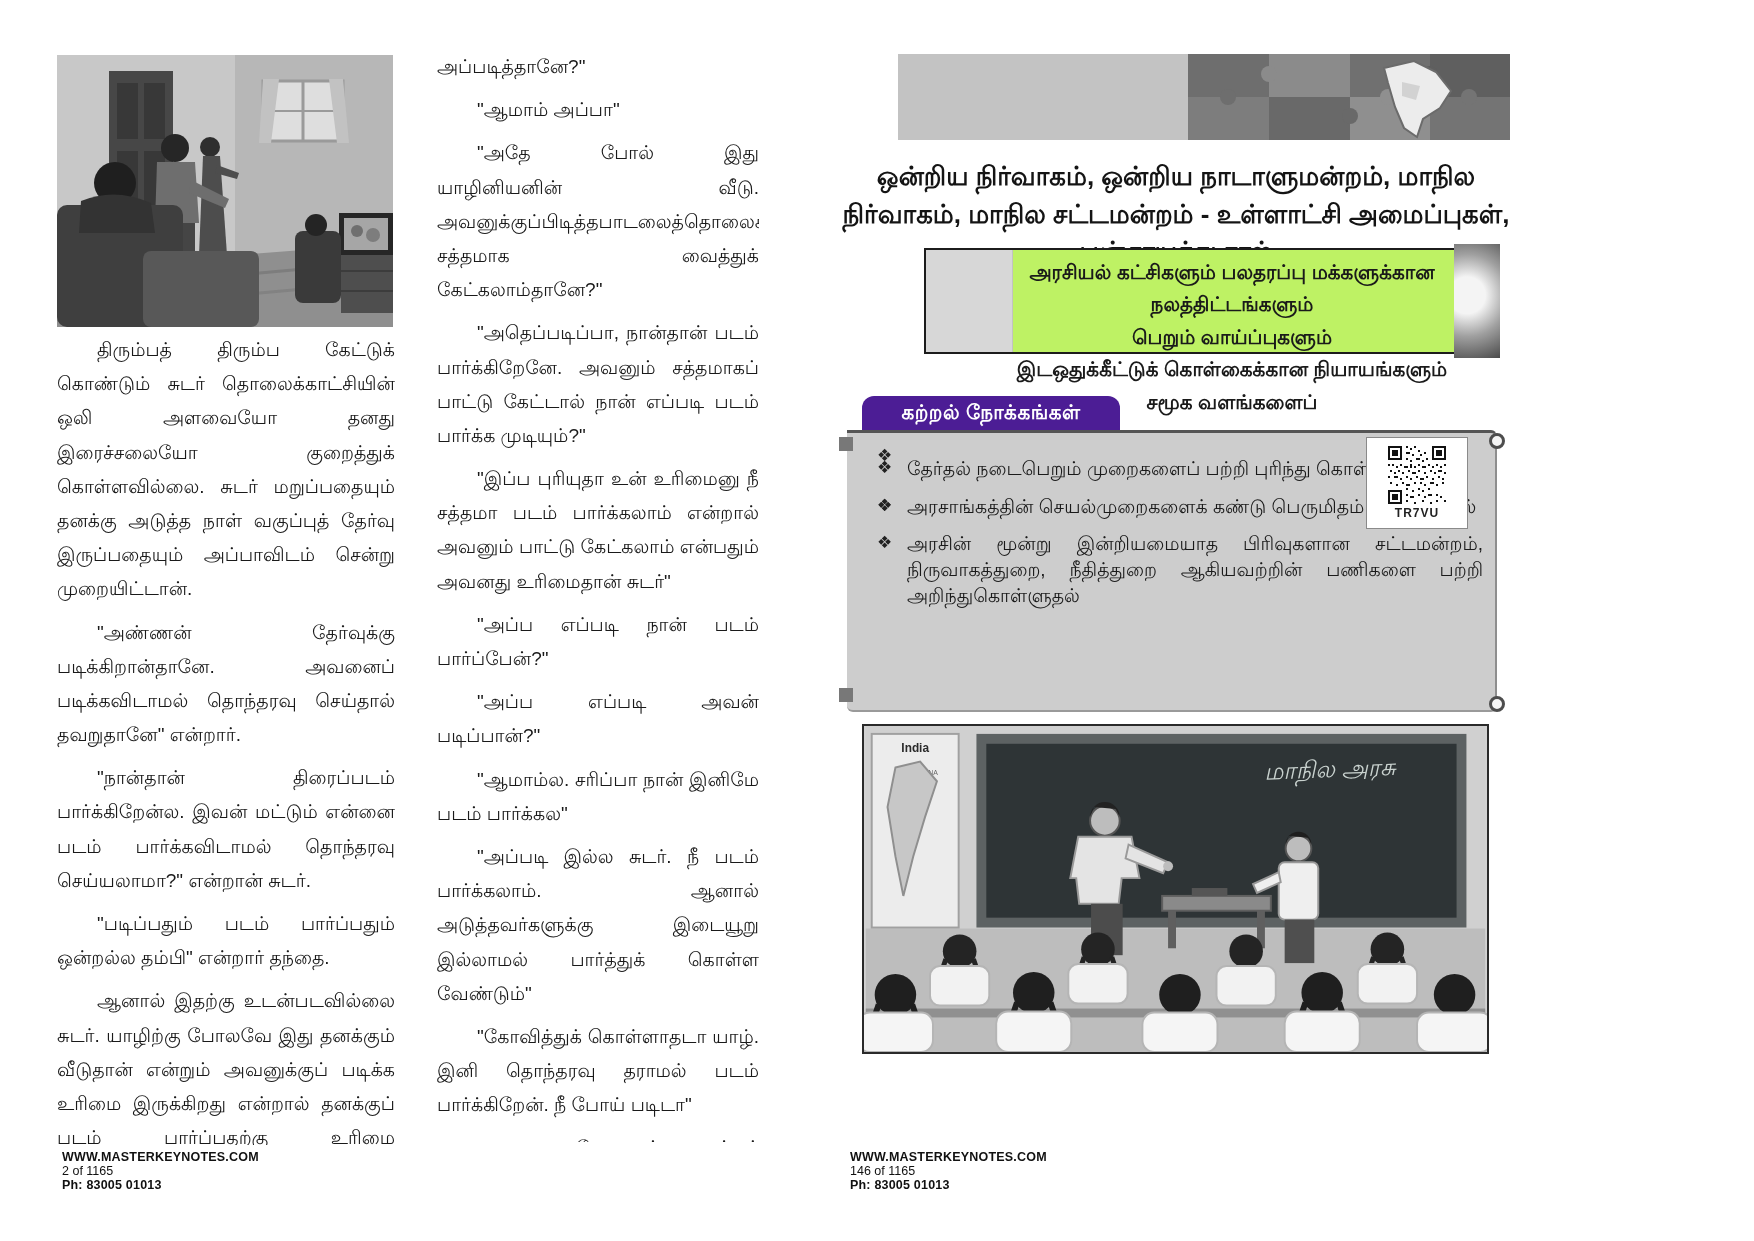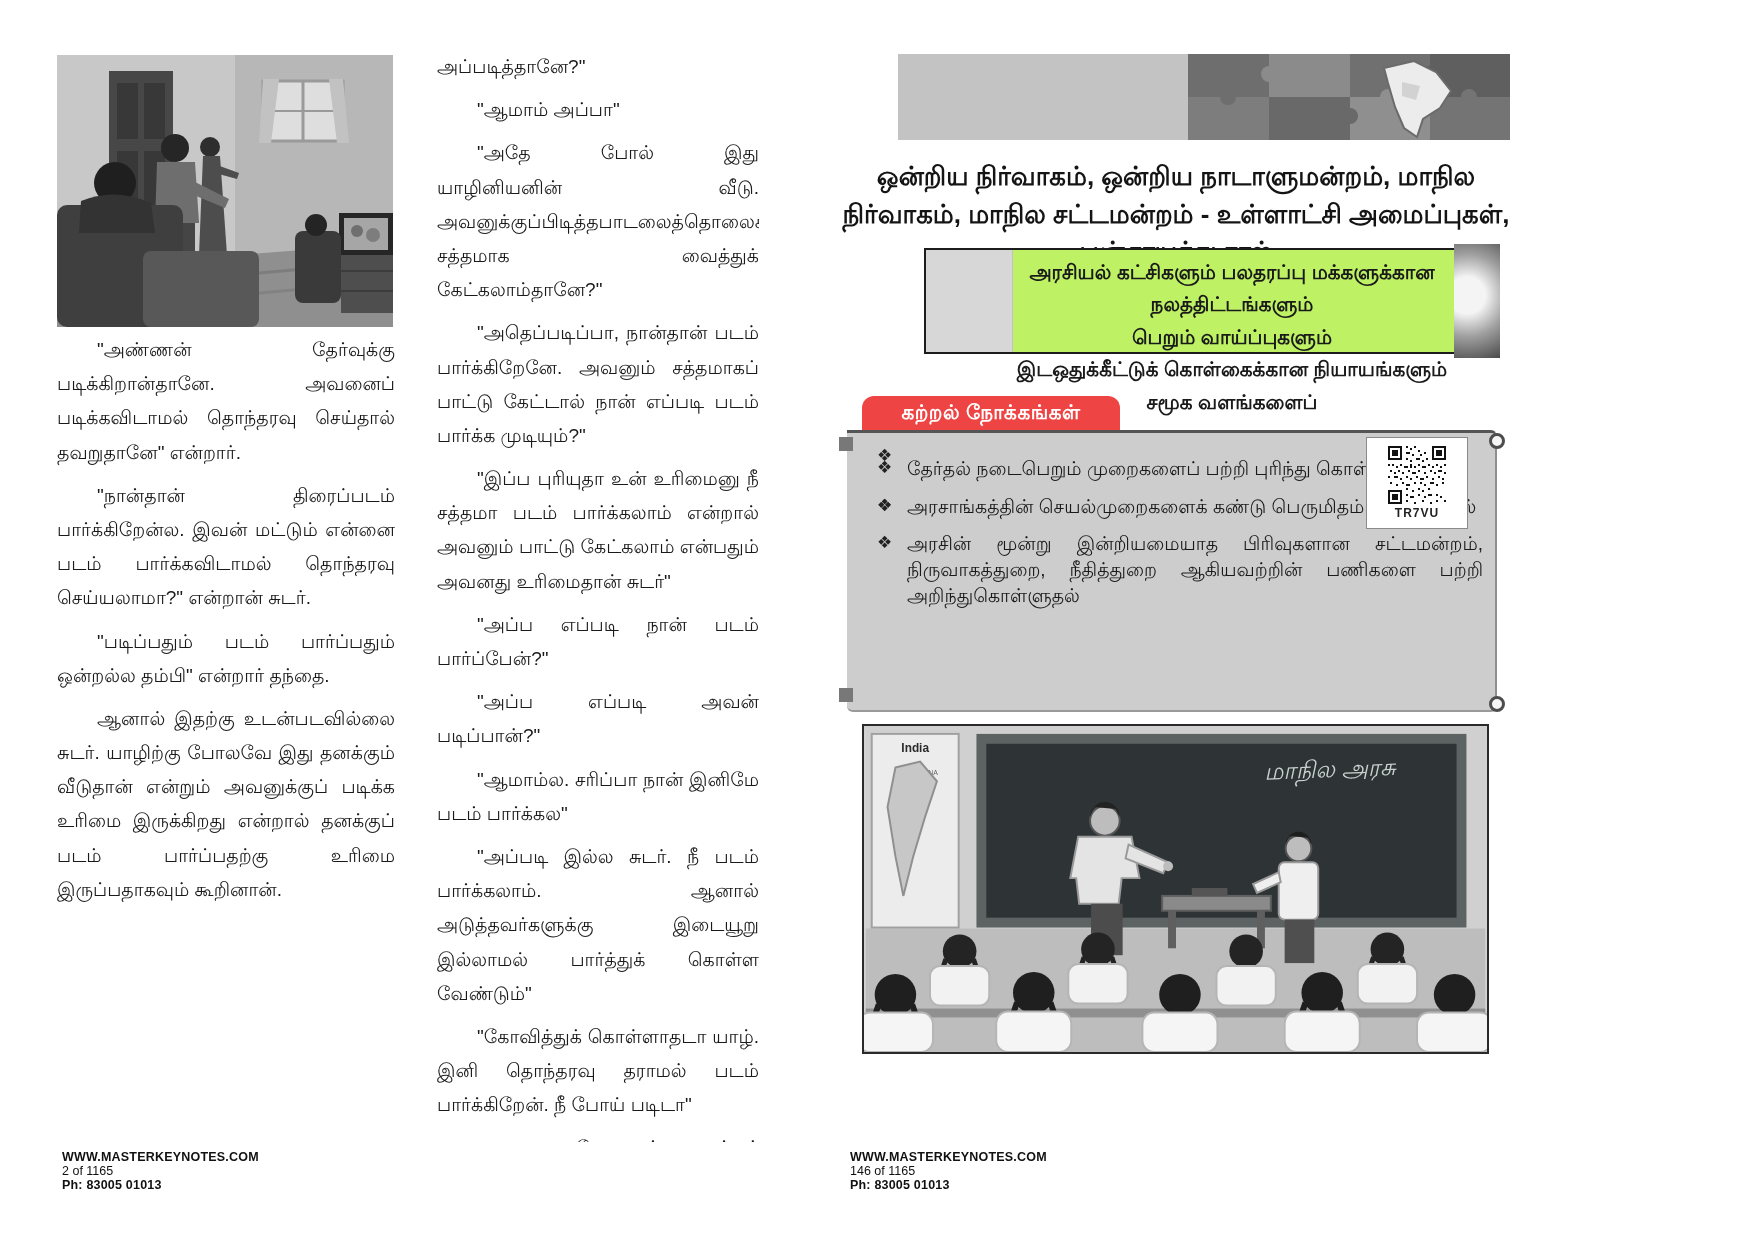--- a/index.html
+++ b/index.html
@@ -25,21 +25,21 @@
   .rp-title{position:absolute;left:840px;top:158px;width:672px;text-align:center;
             font-weight:bold;font-size:26px;line-height:1.45;color:#141414;}
   .subbox{position:absolute;left:924px;top:248px;width:576px;height:106px;
           background:#bef264;border:2px solid #1c1c1c;box-sizing:border-box;}
   .subbox .leftblock{position:absolute;left:0;top:0;width:86px;height:100%;
           background:#d7d7d7;border-right:1px solid #c2c2c2;}
   .subbox .roll{position:absolute;right:-2px;top:-6px;width:46px;height:114px;
           background:radial-gradient(circle at 28% 45%,#f4f4f4 0 26%,#a0a0a0 58%,#4a4a4a 100%);}
   .subbox .subtext{position:absolute;left:90px;right:50px;top:6px;text-align:center;
           font-weight:bold;font-size:20px;line-height:1.62;}
-  .lo-tab{position:absolute;left:862px;top:396px;width:258px;height:34px;background:#ef4444;
+  .lo-tab{position:absolute;left:862px;top:396px;width:258px;height:34px;background:#4c1d95;
           border-radius:12px 12px 0 0;color:#fff;font-weight:bold;font-size:20px;
           display:flex;align-items:center;justify-content:center;letter-spacing:.5px;}
   .lo-panel{position:absolute;left:847px;top:430px;width:650px;height:282px;background:#cdcdcd;
           border-top:3px solid #555;border-right:2px solid #8e8e8e;border-bottom:2px solid #9a9a9a;
           border-radius:0 6px 6px 6px;box-sizing:border-box;}
   .sq-deco{position:absolute;width:14px;height:14px;background:#787878;}
   .pin{position:absolute;width:16px;height:16px;border-radius:50%;background:#f5f5f5;
        border:3px solid #4d4d4d;box-sizing:border-box;}
   .objectives{position:absolute;left:877px;top:444px;width:606px;font-size:19px;line-height:1.35;}
   .objectives .li{position:relative;padding-left:30px;margin-bottom:12px;text-align:justify;}
@@ -110,20 +110,21 @@
       <rect x="287" y="163" width="44" height="32" fill="#a6a6a6"></rect>
       <circle cx="300" cy="176" r="6" fill="#6f6f6f"></circle>
       <circle cx="316" cy="180" r="7" fill="#7d7d7d"></circle>
       <rect x="238" y="176" width="46" height="72" rx="8" fill="#3a3a3a"></rect>
       <circle cx="259" cy="170" r="11" fill="#242424"></circle>
     </g>
   </svg>
 
   <div class="col col1">
 
+  <p class="para">திரும்பத் திரும்ப கேட்டுக் கொண்டும் சுடர் தொலைக்காட்சியின் ஒலி அளவையோ தனது இரைச்சலையோ குறைத்துக் கொள்ளவில்லை. சுடர் மறுப்பதையும் தனக்கு அடுத்த நாள் வகுப்புத் தேர்வு இருப்பதையும் அப்பாவிடம் சென்று முறையிட்டான்.</p>
       <p class="para">"அண்ணன் தேர்வுக்கு படிக்கிறான்தானே. அவனைப் படிக்கவிடாமல் தொந்தரவு செய்தால் தவறுதானே" என்றார்.</p>
       <p class="para">"நான்தான் திரைப்படம் பார்க்கிறேன்ல. இவன் மட்டும் என்னை படம் பார்க்கவிடாமல் தொந்தரவு செய்யலாமா?" என்றான் சுடர்.</p>
       <p class="para">"படிப்பதும் படம் பார்ப்பதும் ஒன்றல்ல தம்பி" என்றார் தந்தை.</p>
       <p class="para">ஆனால் இதற்கு உடன்படவில்லை சுடர். யாழிற்கு போலவே இது தனக்கும் வீடுதான் என்றும் அவனுக்குப் படிக்க உரிமை இருக்கிறது என்றால் தனக்குப் படம் பார்ப்பதற்கு உரிமை இருப்பதாகவும் கூறினான்.</p>
     </div>
   <div class="col col2">
 
   <p class="para">அப்படித்தானே?"</p>
       <p class="para">"ஆமாம் அப்பா"</p>
       <p class="para">"அதே போல் இது யாழினியனின் வீடு. அவனுக்குப்பிடித்தபாடலைத்தொலைக்காட்சியில் சத்தமாக வைத்துக் கேட்கலாம்தானே?"</p>

